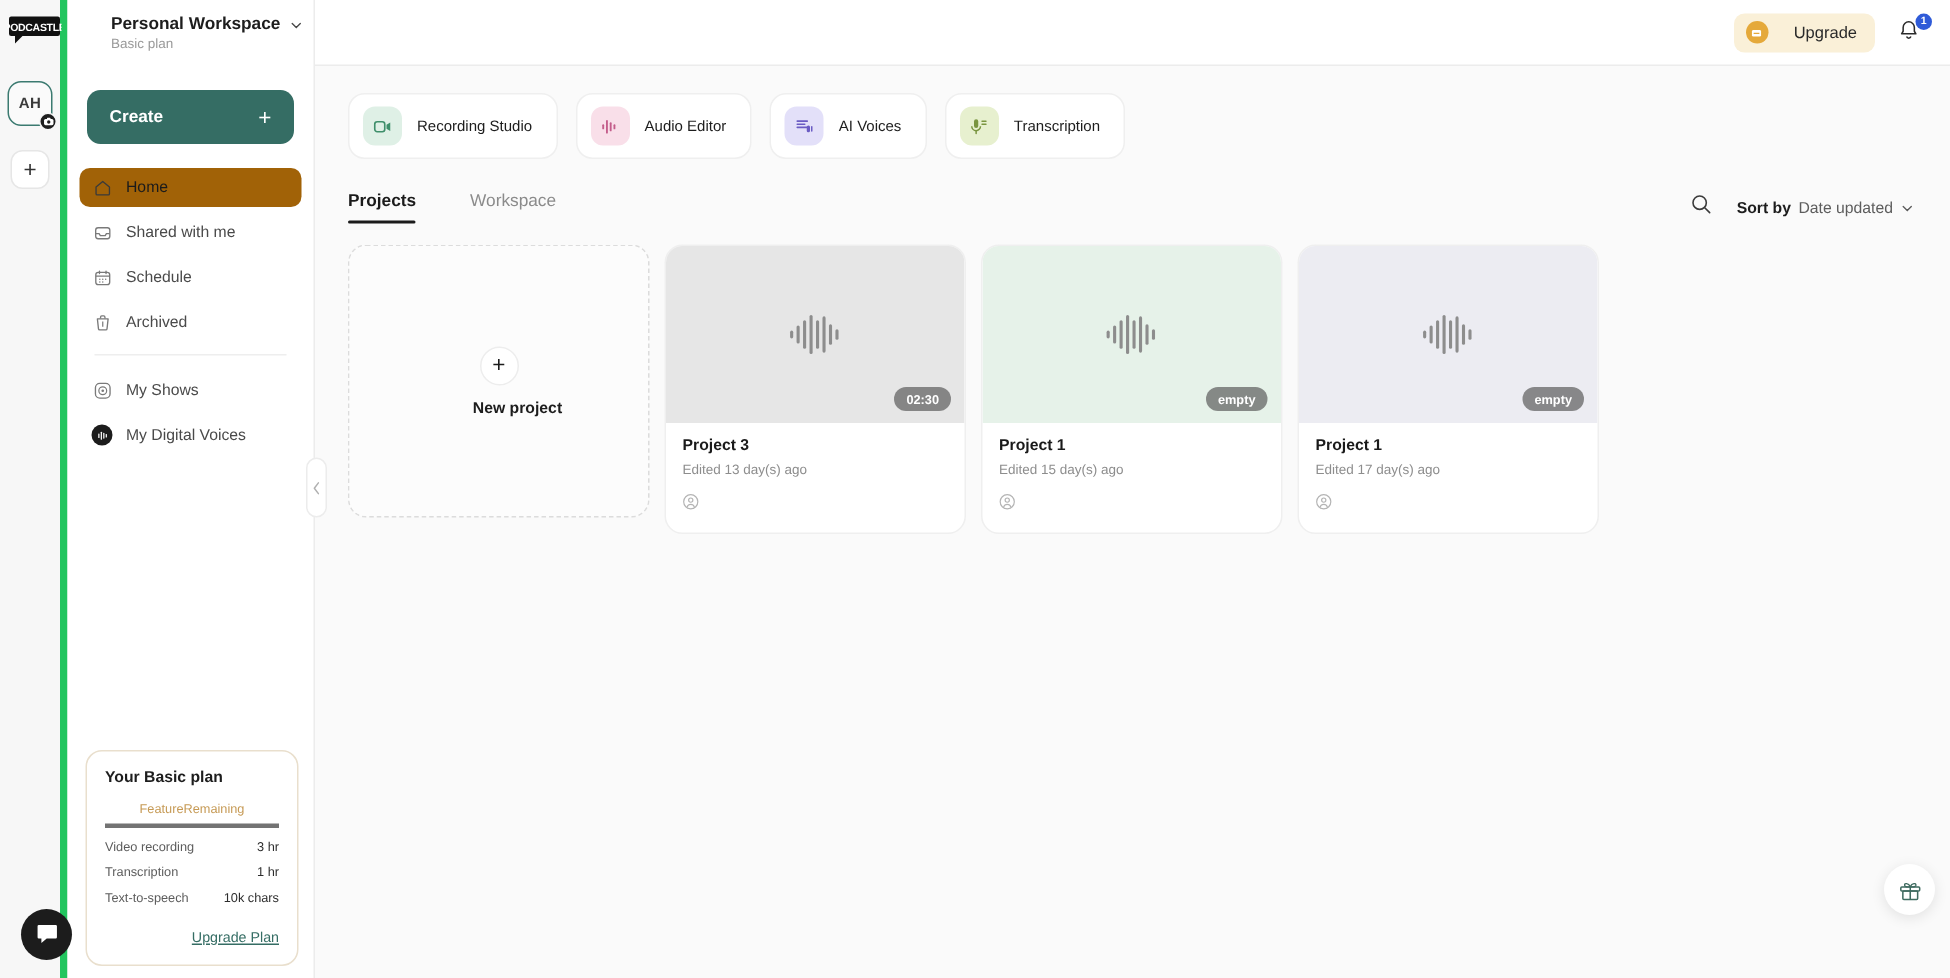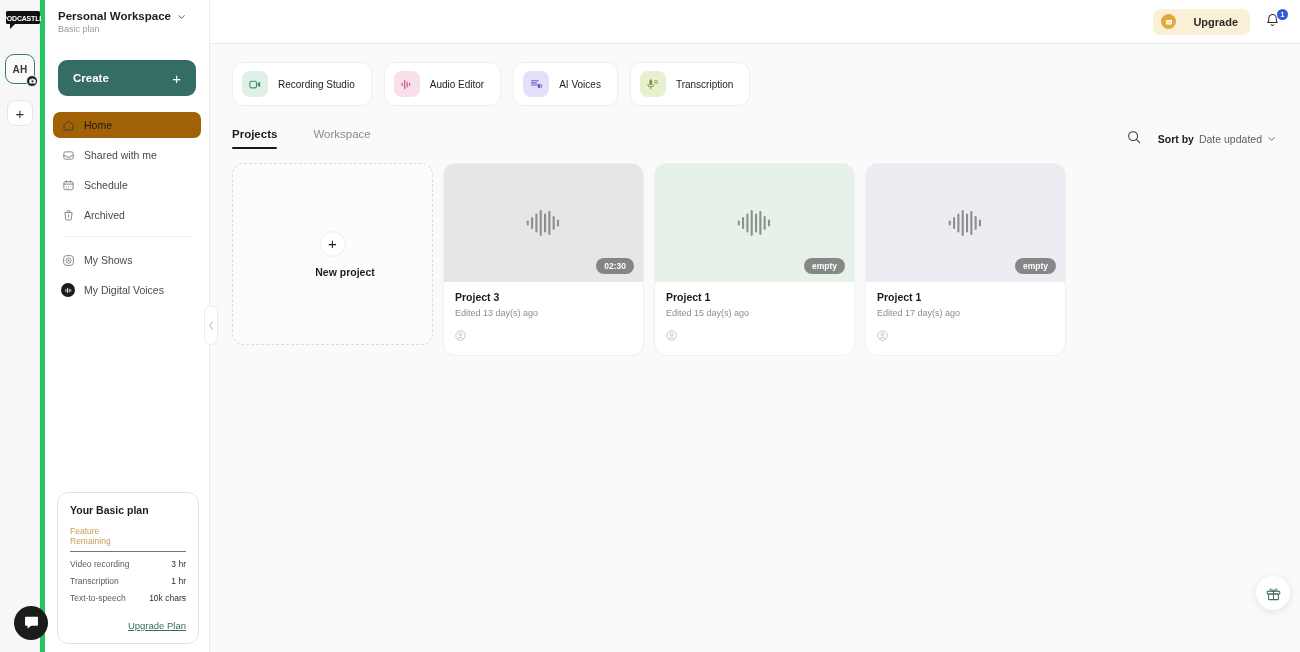--- a/index.html
+++ b/index.html
@@ -42,21 +42,21 @@
   }
 
   
   .sidebar {
     width: 165px; height: 652px; background: #fff;
     border-right: 1px solid #ececec;
     position: relative; flex: 0 0 165px;
     display: flex; flex-direction: column;
   }
   .brand-row {
-    position: absolute; top: 0; left: 0; height: 44px;
+    position: absolute; top: 0; left: 16px; height: 44px;
     display: flex; flex-direction: column; justify-content: center;
     padding-left: 13px;
   }
   .ws-title { display: flex; align-items: center; gap: 6px; font-size: 11.5px; font-weight: 600; color: #1d1d1d; cursor: pointer;}
   .ws-sub { font-size: 9px; color: #9a9a9a; margin-top: 2px; }
 
   .create-btn {
     margin: 60px 13px 0 13px;
     height: 36px; border-radius: 9px; background: #356d64; color: #fff;
     display: flex; align-items: center; justify-content: space-between;
@@ -84,37 +84,37 @@
     font-size: 8px; color: #b0b0b0; cursor: pointer; z-index: 5;
   }
 
   
   .plan-card {
     position: absolute; left: 12px; bottom: 8px; width: 142px;
     border: 1px solid #e9dfcd; border-radius: 11px; background: #fff;
     padding: 11px 12px 10px 12px;
   }
   .plan-title { font-size: 10.5px; font-weight: 700; color: #1d1d1d; margin-bottom: 10px; }
-  .plan-head { display: flex; justify-content: center; font-size: 8.5px; color: #c69a55; padding-bottom: 5px; border-bottom: 1px solid #737373; flex-direction: column; }
+  .plan-head { display: flex; justify-content: center; font-size: 8.5px; color: #c69a55; padding-bottom: 5px; border-bottom: 3px solid #737373; }
   .plan-row { display: flex; justify-content: space-between; font-size: 8.5px; color: #5c5c5c; margin-top: 7px; }
   .plan-row .v { color: #2d2d2d; }
   .plan-upgrade { text-align: right; margin-top: 12px; }
   .plan-upgrade span { font-size: 9.5px; color: #356d64; text-decoration: underline; cursor: pointer; text-align: right; }
 
   
   .main { flex: 1; height: 652px; background: #fafafa; position: relative; display: flex; flex-direction: column; }
   .topbar {
     height: 44px; background: #fff; border-bottom: 1px solid #ececec;
     display: flex; align-items: center; justify-content: flex-end; padding-right: 16px; gap: 14px;
     flex: 0 0 44px;
   }
   .upgrade-pill {
     display: flex; align-items: center; gap: 17px; height: 26px;
     background: #faf0d8; border-radius: 7px; padding: 0 12px 0 8px;
-    font-size: 11px; font-weight: 700; color: #2a2a2a; cursor: pointer;
+    font-size: 11px; font-weight: 400; color: #2a2a2a; cursor: pointer;
   }
   .upg-ico { width: 15px; height: 15px; border-radius: 50%; background: #e5a93a; display:flex; align-items:center; justify-content:center; }
   .bell-wrap { position: relative; width: 20px; height: 20px; cursor: pointer; }
   .bell-badge {
     position: absolute; right: -4px; top: -3px; min-width: 11px; height: 11px;
     border-radius: 6px; background: #2f5bd8; color: #fff; font-size: 7px;
     display: flex; align-items: center; justify-content: center; padding: 0 2px; font-weight: 700;
   }
 
   .content { padding: 18px 0 0 22px; flex: 1; }

